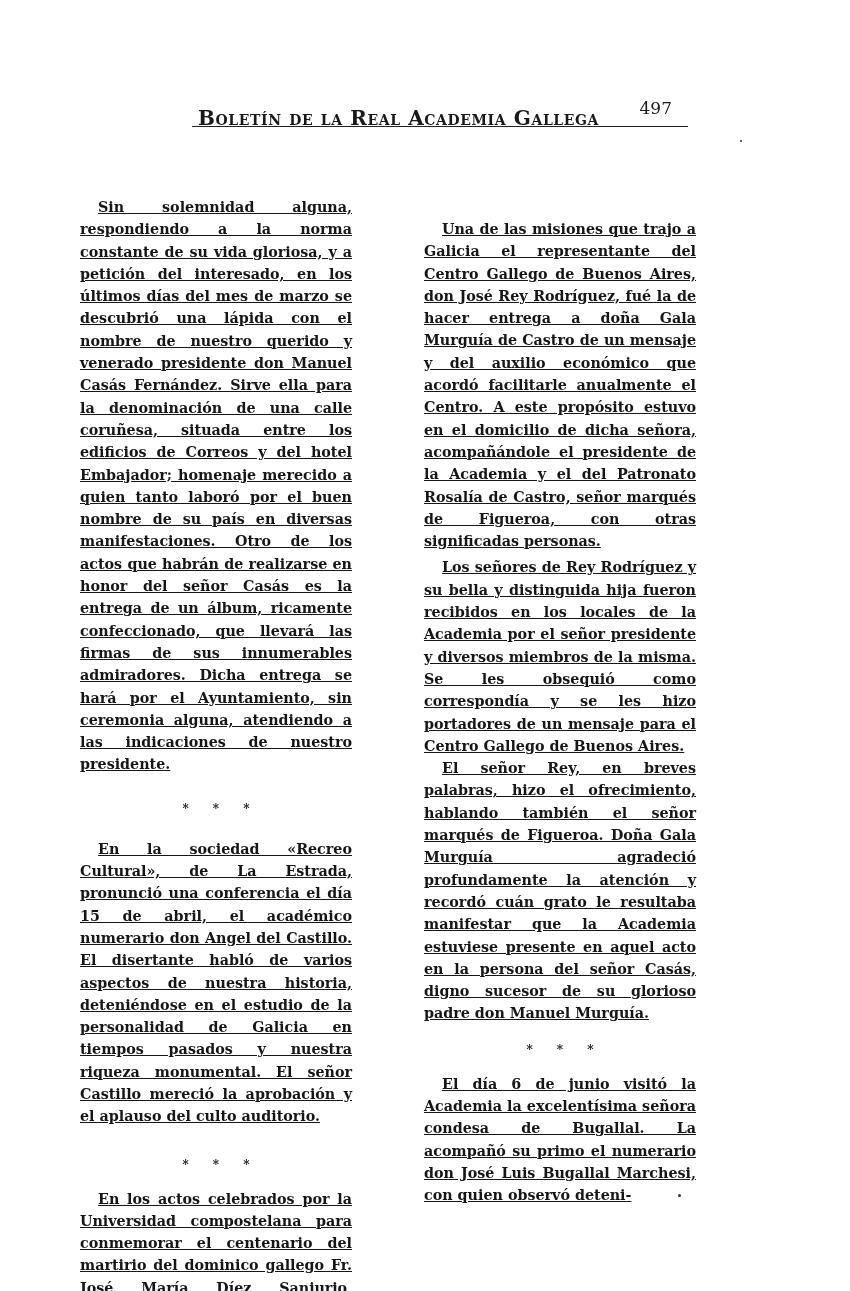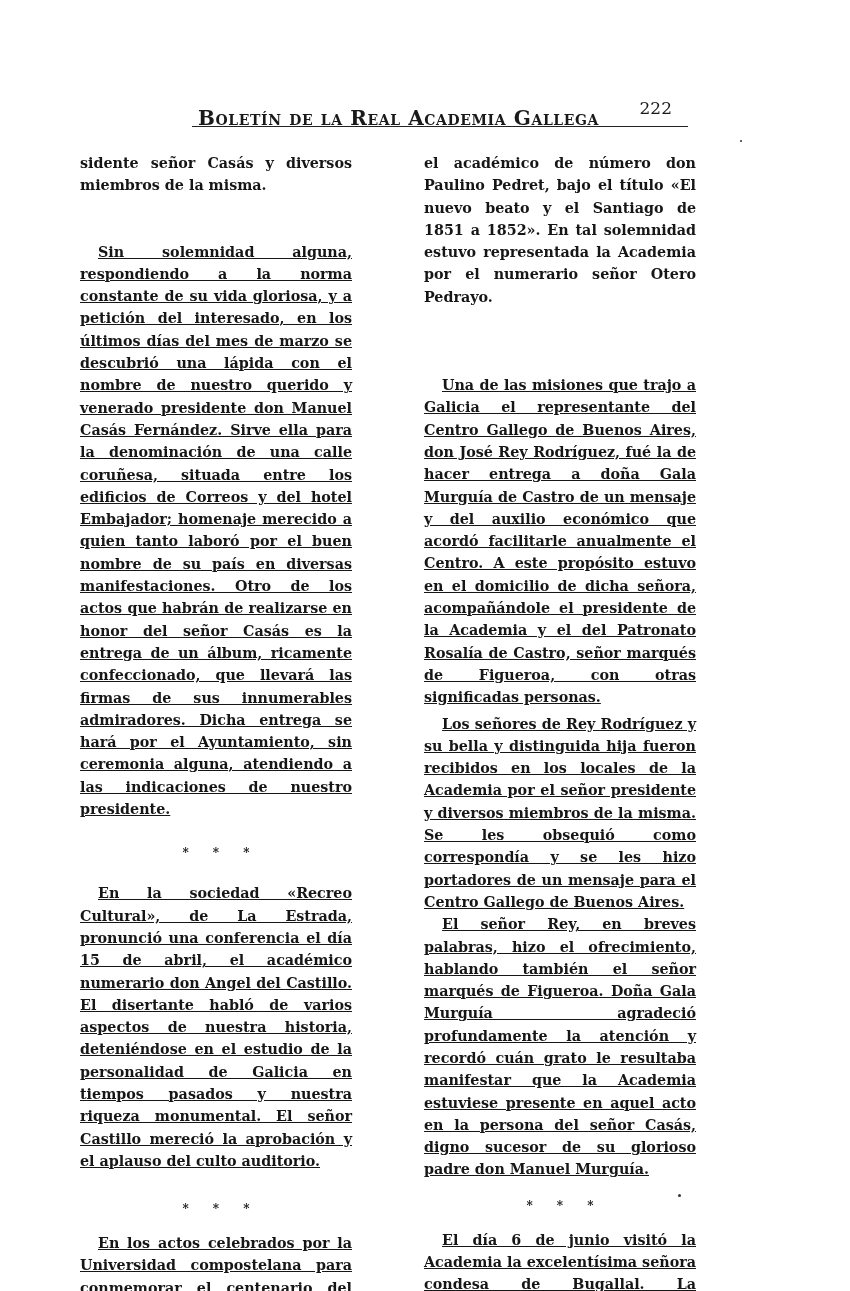--- a/index.html
+++ b/index.html
@@ -20,40 +20,38 @@
   .gap-sm { height: 44px; }
   .asterism { text-align: center; font-size: 12px; line-height: 14px; letter-spacing: 10px;
               padding-left: 10px; }
   .noise { position: absolute; width: 3px; height: 3px; background: #333; border-radius: 50%; }
 </style>
 </head>
 <body>
 
 <div class="header">
   <span class="header-title">Boletín de la Real Academia Gallega</span>
-  <span class="header-page">222</span>
+  <span class="header-page">497</span>
 </div>
 <div class="header-rule"></div>
 
 <div class="col col-left">
-  <p class="para">sidente señor Casás y diversos miembros de la misma.</p>
   <div class="gap-sm"></div>
   <p class="para indent">Sin solemnidad alguna, respondiendo a la norma constante de su vida gloriosa, y a petición del interesado, en los últimos días del mes de marzo se descubrió una lápida con el nombre de nuestro querido y venerado presidente don Manuel Casás Fernández. Sirve ella para la denominación de una calle coruñesa, situada entre los edificios de Correos y del hotel Embajador; homenaje merecido a quien tanto laboró por el buen nombre de su país en diversas manifestaciones. Otro de los actos que habrán de realizarse en honor del señor Casás es la entrega de un álbum, ricamente confeccionado, que llevará las firmas de sus innumerables admiradores. Dicha entrega se hará por el Ayuntamiento, sin ceremonia alguna, atendiendo a las indicaciones de nuestro presidente.</p>
   <div style="height:26px"></div>
   <div class="asterism">* * *</div>
   <div style="height:22px"></div>
   <p class="para indent">En la sociedad «Recreo Cultural», de La Estrada, pronunció una conferencia el día 15 de abril, el académico numerario don Angel del Castillo. El disertante habló de varios aspectos de nuestra historia, deteniéndose en el estudio de la personalidad de Galicia en tiempos pasados y nuestra riqueza monumental. El señor Castillo mereció la aprobación y el aplauso del culto auditorio.</p>
   <div style="height:30px"></div>
   <div class="asterism">* * *</div>
   <div style="height:16px"></div>
   <p class="para indent">En los actos celebrados por la Universidad compostelana para conmemorar el centenario del martirio del dominico gallego Fr. José María Díez Sanjurjo, pronunció una conferencia</p>
 </div>
 
 <div class="col col-right">
-  <p class="para">el académico de número don Paulino Pedret, bajo el título «El nuevo beato y el Santiago de 1851 a 1852». En tal solemnidad estuvo representada la Academia por el numerario señor Otero Pedrayo.</p>
   <div style="height:66px"></div>
   <p class="para indent">Una de las misiones que trajo a Galicia el representante del Centro Gallego de Buenos Aires, don José Rey Rodríguez, fué la de hacer entrega a doña Gala Murguía de Castro de un mensaje y del auxilio económico que acordó facilitarle anualmente el Centro. A este propósito estuvo en el domicilio de dicha señora, acompañándole el presidente de la Academia y el del Patronato Rosalía de Castro, señor marqués de Figueroa, con otras significadas personas.</p>
   <div style="height:4px"></div>
   <p class="para indent">Los señores de Rey Rodríguez y su bella y distinguida hija fueron recibidos en los locales de la Academia por el señor presidente y diversos miembros de la misma. Se les obsequió como correspondía y se les hizo portadores de un mensaje para el Centro Gallego de Buenos Aires.</p>
   <p class="para indent">El señor Rey, en breves palabras, hizo el ofrecimiento, hablando también el señor marqués de Figueroa. Doña Gala Murguía agradeció profundamente la atención y recordó cuán grato le resultaba manifestar que la Academia estuviese presente en aquel acto en la persona del señor Casás, digno sucesor de su glorioso padre don Manuel Murguía.</p>
   <div style="height:18px"></div>
   <div class="asterism">* * *</div>
   <div style="height:16px"></div>
   <p class="para indent">El día 6 de junio visitó la Academia la excelentísima señora condesa de Bugallal. La acompañó su primo el numerario don José Luis Bugallal Marchesi, con quien observó deteni-</p>
 </div>

